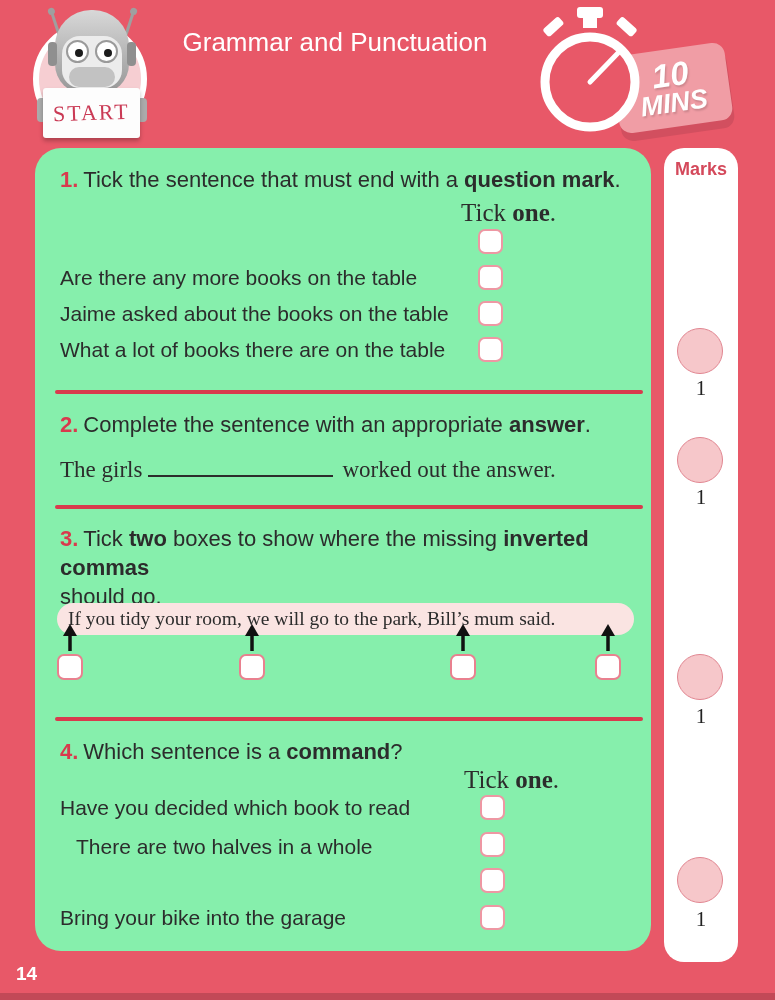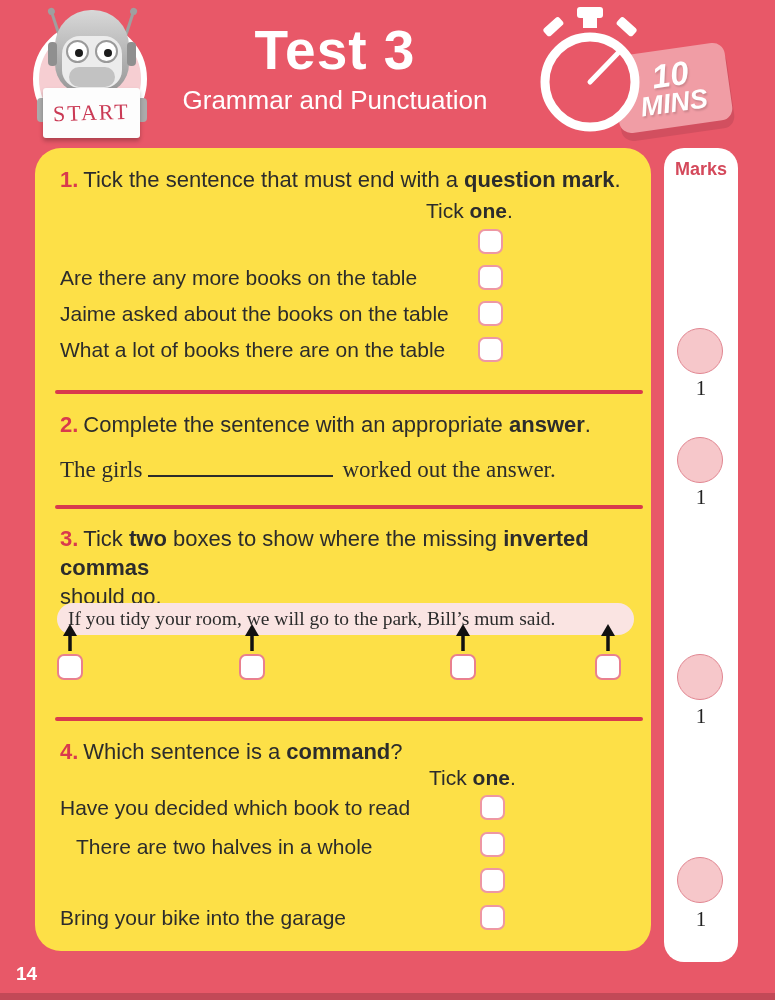--- a/index.html
+++ b/index.html
@@ -46,33 +46,33 @@
     background:#f09da5; border-radius:12px; transform:rotate(-8deg);
     display:flex; flex-direction:column; align-items:center; justify-content:center; z-index:2; }
   .badge .v { color:#fff; font-weight:bold; font-style:italic; font-size:33px; line-height:.95;
     text-shadow:1px 2px 2px rgba(0,0,0,.15); }
   .badge .u { color:#fff; font-weight:bold; font-style:italic; font-size:27px; line-height:1;
     text-shadow:1px 2px 2px rgba(0,0,0,.15); }
   .watch { position:absolute; left:5px; top:0; z-index:3; }
 
   
   .main-panel { position:absolute; left:35px; top:148px; width:616px; height:803px;
-    background:#fde047; border-radius:26px; }
+    background:#86efac; border-radius:26px; }
   .marks-panel { position:absolute; left:664px; top:148px; width:74px; height:814px;
     background:#fff; border-radius:20px; text-align:center; }
   .marks-label { margin-top:11px; font-size:18px; font-weight:bold; color:#d4495b; }
   .mark-circle { position:absolute; left:13px; width:46px; height:46px; border-radius:50%;
     background:#f6c7ca; border:1.5px solid #e18691; }
   .mark-value { position:absolute; left:0; width:74px; text-align:center;
     font-family:"Liberation Serif", serif; font-size:21px; color:#222; }
 
   
   .q-head { position:absolute; left:25px; font-size:22px; line-height:1.32; }
   .q-num { color:#d93a4d; font-weight:bold; margin-right:5px; }
-  .tick-one { position:absolute; width:130px; text-align:left; font-size:21px; }
+  .tick-one { position:absolute; width:130px; text-align:right; font-size:25px;font-family:Liberation Serif, serif; }
   .opt { position:absolute; left:25px; font-size:21px; white-space:nowrap; }
   .cb { position:absolute; width:25px; height:25px; border:2px solid #ee97a3; border-radius:7px; background:#fff; }
   .cb.big { width:26px; height:26px; border-color:#e9808f; }
   .divider { position:absolute; left:20px; width:588px; height:4px; background:#d93a4d; border-radius:2px; }
   .serif { font-family:"Liberation Serif", serif; }
   .blank-line { display:inline-block; width:185px; border-bottom:2px solid #2c2c2c;
     height:1.05em; margin:0 9px 0 6px; vertical-align:baseline; }
   .pill { position:absolute; left:22px; top:455px; width:577px; height:32px; background:#fae4e2;
     border-radius:16px; font-size:19.5px; line-height:32px; padding-left:11px; white-space:nowrap; }
   .up-arrow { position:absolute; top:476px; }
@@ -106,21 +106,20 @@
       </div>
     <div class="muzzle"></div>
     <div class="hand l"></div>
     <div class="hand r"></div>
     <div class="sign">
       <span>START</span>
     </div>
   </div>
 
   <div class="title-block">
-    <h1>Test 3</h1>
     <div class="subtitle">Grammar and Punctuation</div>
   </div>
 
   <div class="timer">
     <div class="badge-shadow"></div>
     <div class="badge">
       <span class="v">10</span>
       <span class="u">MINS</span>
     </div>
     <svg class="watch" width="130" height="134" viewBox="0 0 130 134">

